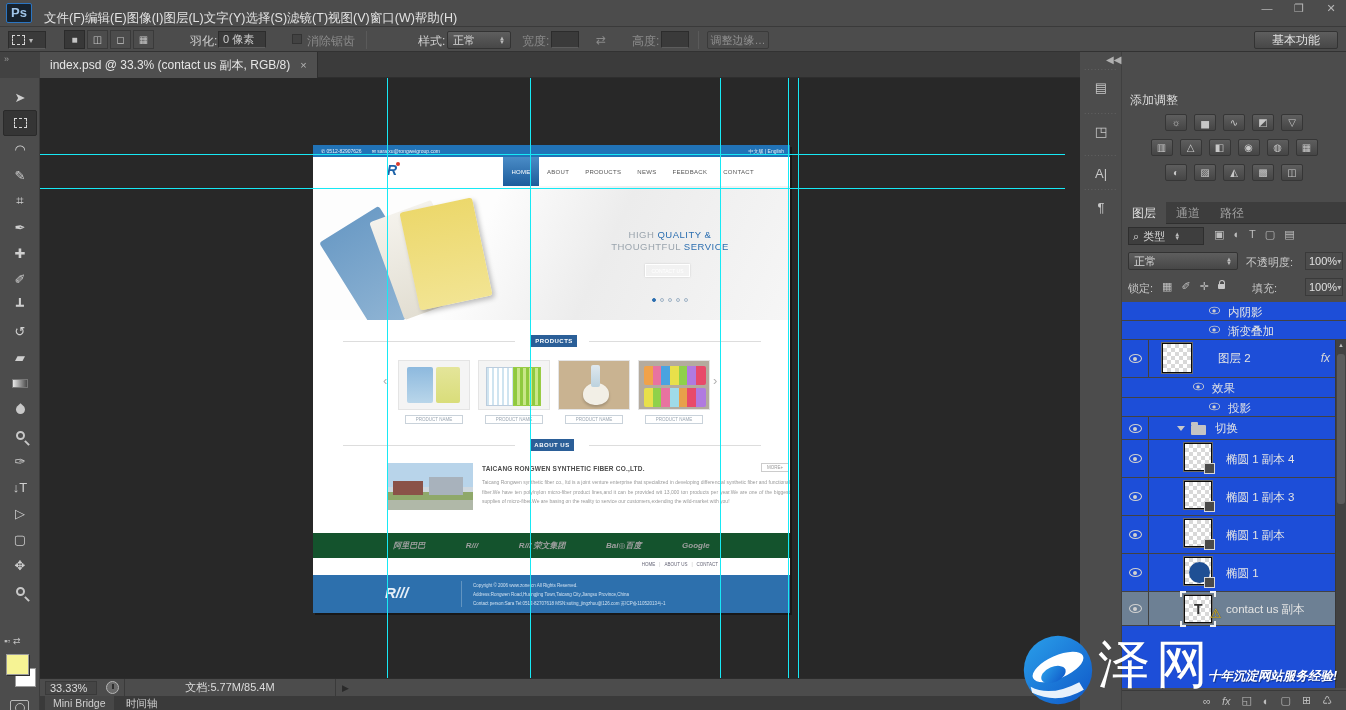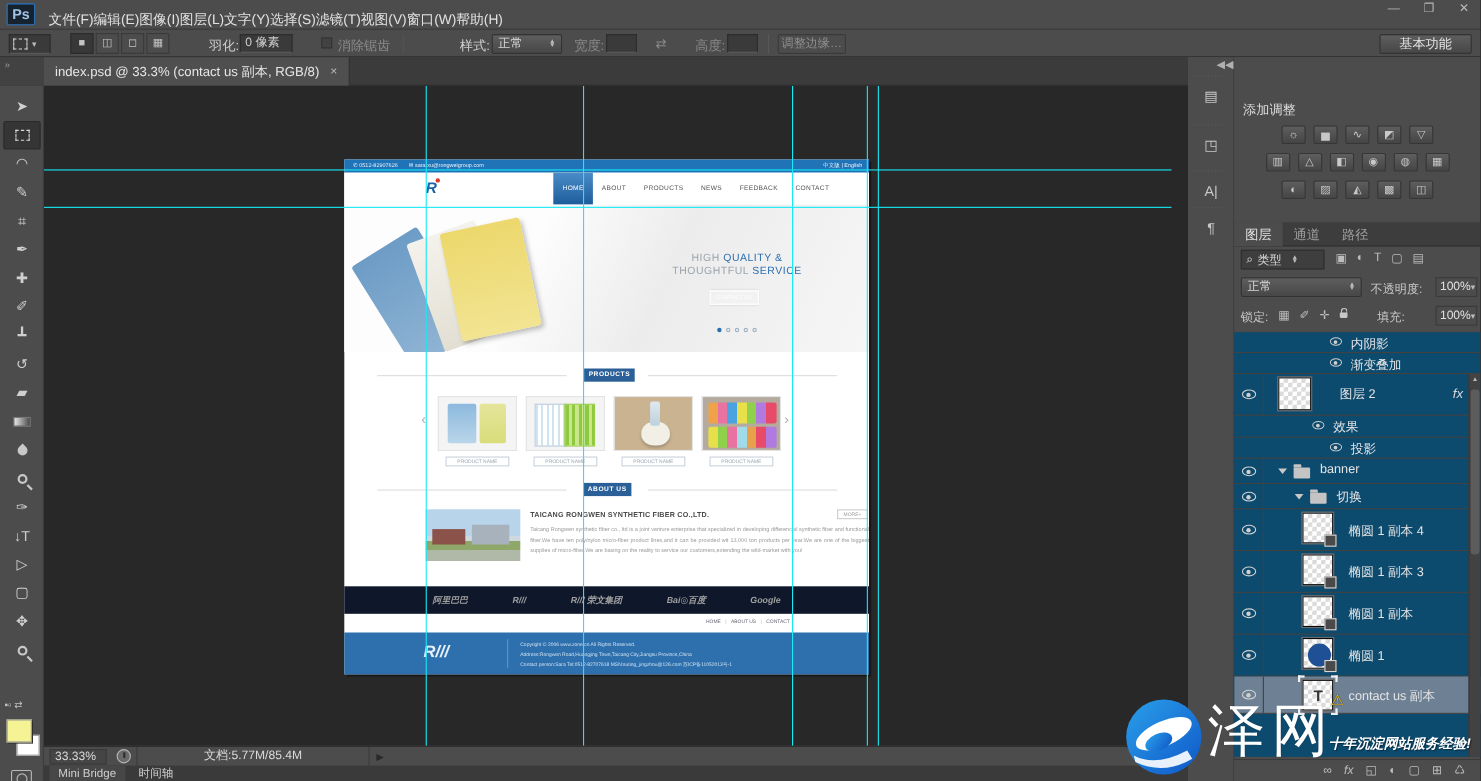--- a/index.html
+++ b/index.html
@@ -96,21 +96,21 @@
   .card4::before{content:"";position:absolute;left:5px;top:5px;width:62px;height:19px;
      background:linear-gradient(90deg,#f0a24a 0 14%,#e873a0 14% 28%,#4aa3e0 28% 42%,#e8e04a 42% 56%,#8fd14a 56% 70%,#b07ae0 70% 84%,#e84a6a 84%);border-radius:2px;}
   .card4::after{content:"";position:absolute;left:5px;top:27px;width:62px;height:19px;
      background:linear-gradient(90deg,#e8e04a 0 14%,#8fd14a 14% 28%,#e873a0 28% 42%,#9fdbe8 42% 56%,#e8a04a 56% 70%,#e84a6a 70% 84%,#b07ae0 84%);border-radius:2px;}
   #factory{position:absolute;left:74px;top:318px;width:86px;height:47px;background:linear-gradient(#b8d4ea 0 52%,#cfd8df 52% 62%,#8fa86a 62% 78%,#b0b8a8 78%);}
   #factory::before{content:"";position:absolute;left:6px;top:18px;width:30px;height:14px;background:#8a5248;}
   #factory::after{content:"";position:absolute;right:10px;top:14px;width:34px;height:18px;background:#a8b2bc;}
   #aboutheading{position:absolute;left:169px;top:320px;font-size:6.5px;font-weight:bold;color:#4a4a4a;letter-spacing:.2px;}
   #morebtn{position:absolute;left:448px;top:318px;width:28px;height:9px;border:1px solid #ccc;color:#999;font-size:4.5px;text-align:center;line-height:8px;}
   #aboutbody{position:absolute;left:169px;top:333px;width:308px;font-size:5px;line-height:9.5px;color:#9a9a9a;text-align:justify;}
-  #partners{position:absolute;left:0;top:388px;width:477px;height:25px;background:#0f172a;display:flex;align-items:center;justify-content:space-around;padding:0 60px;}
+  #partners{position:absolute;left:0;top:388px;width:477px;height:25px;background:#14532d;display:flex;align-items:center;justify-content:space-around;padding:0 60px;}
   .partner{color:#a0a0a0;font-size:8px;font-weight:bold;font-style:italic;}
   #footlinks{position:absolute;right:72px;top:417px;font-size:4.5px;color:#667;display:flex;gap:4px;}
   #sitefooter{position:absolute;left:0;top:430px;width:477px;height:38px;background:#2d70ad;}
   #footlogo{position:absolute;left:72px;top:9px;color:#e8f0f8;font-size:15px;font-weight:bold;font-style:italic;}
   #footsep{position:absolute;left:148px;top:6px;width:1px;height:26px;background:rgba(255,255,255,.25);}
   #foottext{position:absolute;left:160px;top:6px;font-size:4.5px;line-height:9px;color:#cfe0f0;}
   
   #statusbar{position:absolute;left:40px;top:678px;width:1040px;height:18px;background:#4c4c4c;border-top:1px solid #2c2c2c;}
   #zoomfield{position:absolute;left:5px;top:2px;width:52px;height:14px;background:#454545;border:1px solid #3a3a3a;color:#dcdcdc;font-size:11px;line-height:13px;padding-left:4px;}
   #clockicon{position:absolute;left:66px;top:2px;width:13px;height:13px;border:1px solid #b5b5b5;border-radius:50%;background:#6a6a6a;}
@@ -139,21 +139,21 @@
                color:#d8d8d8;font-size:11px;display:flex;align-items:center;padding:0 4px;gap:4px;}
   #filtericons{position:absolute;left:92px;top:176px;display:flex;gap:9px;}
   .ficon{color:#bdbdbd;font-size:11px;}
   #blendcombo{position:absolute;left:6px;top:200px;width:110px;height:18px;}
   .sublabel{position:absolute;font-size:11px;color:#c8c8c8;}
   .valcombo{position:absolute;height:18px;background:#4c4c4c;border:1px solid #3a3a3a;color:#e0e0e0;font-size:11px;
             display:flex;align-items:center;justify-content:space-between;padding:0 3px;}
   .mlock{width:7px;height:5px;background:#c8c8c8;border-radius:1px;position:relative;display:inline-block;}
   .mlock::before{content:"";position:absolute;left:1px;top:-4px;width:4px;height:4px;border:1px solid #c8c8c8;border-bottom:none;border-radius:3px 3px 0 0;}
   
-  #layerlist{position:absolute;left:0;top:250px;width:224px;height:386px;background:#0c4a6e;overflow:hidden;}
+  #layerlist{position:absolute;left:0;top:250px;width:224px;height:386px;background:#1d4ed8;overflow:hidden;}
   .lrow{position:relative;width:224px;border-bottom:1px solid #424242;}
   .lrow .eye{position:absolute;width:13px;height:9px;border:1px solid #d0d0d0;border-radius:50%;}
   .lrow .eye::after{content:"";position:absolute;left:3px;top:1.5px;width:4px;height:4px;border-radius:50%;background:#d0d0d0;}
   .eyecol{position:absolute;left:0;top:0;width:27px;height:100%;border-right:1px solid #404040;}
   .llabel{position:absolute;font-size:11.5px;color:#e4e4e4;white-space:nowrap;}
   .tri{position:absolute;width:0;height:0;border-left:4px solid transparent;border-right:4px solid transparent;border-top:5px solid #c8c8c8;}
   .folder{position:absolute;width:15px;height:10px;background:#c4c4c4;border-radius:1px;}
   .folder::before{content:"";position:absolute;top:-3px;left:0;width:7px;height:3px;background:#c4c4c4;border-radius:1px 1px 0 0;}
   .thumb{position:absolute;width:30px;height:30px;border:1px solid #0a0a0a;outline:1px solid #6a6a6a;
          background-image:linear-gradient(45deg,#d8d8d8 25%,transparent 25%,transparent 75%,#d8d8d8 75%),
@@ -522,27 +522,20 @@
             <span class="eye" style="left: 70px; top: 4px; transform: scale(0.85);"></span>
             <span class="llabel" style="left: 90px; top: 3px;">效果</span>
           </div>
           <div class="lrow effect" style="height: 19px;">
             <span class="eye" style="left: 86px; top: 4px; transform: scale(0.85);"></span>
             <span class="llabel" style="left: 106px; top: 3px;">投影</span>
           </div>
           <div class="lrow group" style="height: 23px;">
             <div class="eyecol"></div>
             <span class="eye" style="left: 7px; top: 7px;"></span>
-            <span class="tri" style="left: 40px; top: 9px;"></span>
-            <span class="folder" style="left: 54px; top: 8px;"></span>
-            <span class="llabel" style="left: 78px; top: 4px;">banner</span>
-          </div>
-          <div class="lrow group" style="height: 23px;">
-            <div class="eyecol"></div>
-            <span class="eye" style="left: 7px; top: 7px;"></span>
             <span class="tri" style="left: 55px; top: 9px;"></span>
             <span class="folder" style="left: 69px; top: 8px;"></span>
             <span class="llabel" style="left: 93px; top: 4px;">切换</span>
           </div>
           <div class="lrow shape" style="height: 38px;">
             <div class="eyecol"></div>
             <span class="eye" style="left: 7px; top: 14px;"></span>
             <div class="thumb" style="left: 62px; top: 3px; width: 28px; height: 28px;">
               <span class="vbadge"></span>
             </div>

